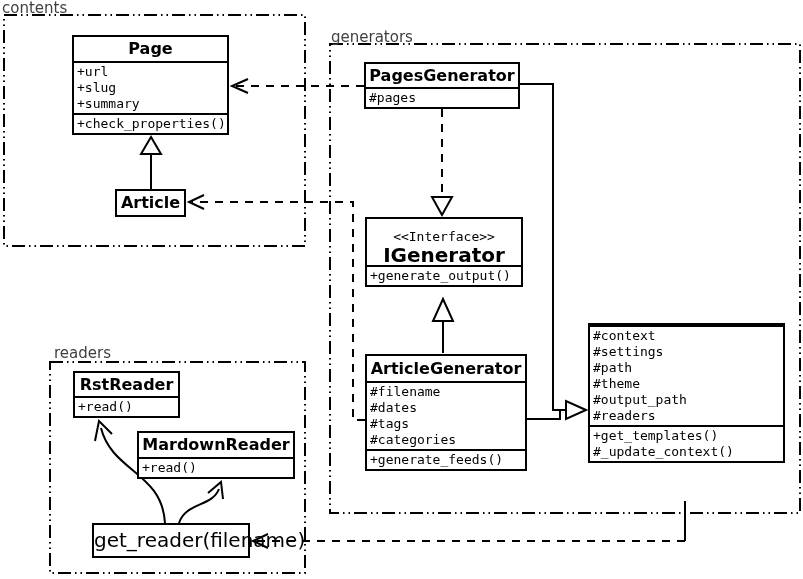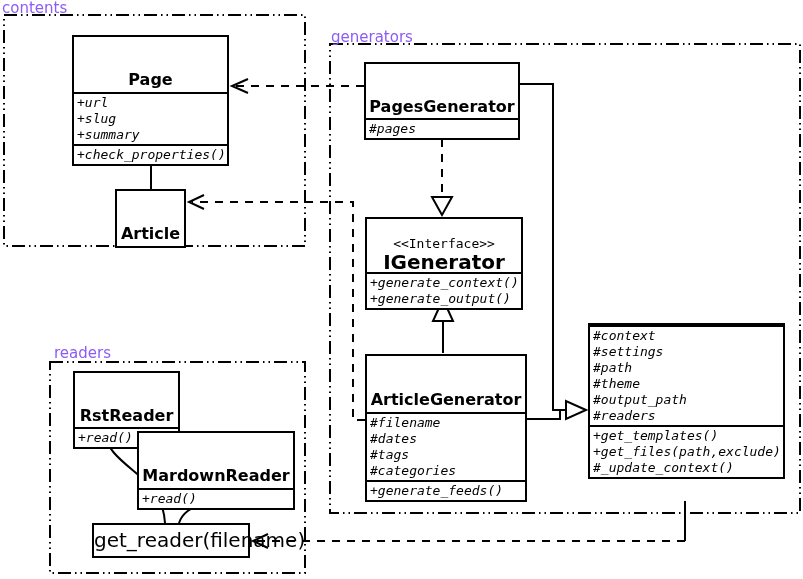--- a/index.html
+++ b/index.html
@@ -1,26 +1,26 @@
 <!DOCTYPE html>
 <html><head>
 <meta charset="utf-8">
 <style>
   html,body{margin:0;padding:0;background:#ffffff;}
   #canvas{position:relative;width:803px;height:579px;background:#ffffff;overflow:hidden;
           font-family:"DejaVu Sans",sans-serif;color:#000;}
   #edges{position:absolute;left:0;top:0;z-index:1;}
-  .pkg-label{position:absolute;z-index:3;font-size:15px;line-height:16px;color:#8b5cf6;}
+  .pkg-label{position:absolute;z-index:3;font-size:15px;line-height:16px;color:#404040;}
   .ubox{position:absolute;z-index:2;border:2px solid #000;background:#fff;box-sizing:content-box;}
-  .utitle{font-weight:bold;font-size:16px;text-align:center;white-space:nowrap;overflow:hidden;margin-top:31px;}
+  .utitle{font-weight:bold;font-size:16px;text-align:center;white-space:nowrap;overflow:hidden;}
   .usec{border-top:2px solid #000;padding:1px 2px 1px 3px;}
   .urow{font-family:"DejaVu Sans Mono","Liberation Mono",monospace;font-size:13px;
-        line-height:16px;white-space:nowrap;text-align:left;font-style:italic;}
+        line-height:16px;white-space:nowrap;text-align:left;}
   .uhead{text-align:center;}
-  .ustereo{font-family:"DejaVu Sans Mono","Liberation Mono",monospace;font-size:13px;line-height:17px;padding-top:16px;}
+  .ustereo{font-family:"DejaVu Sans Mono","Liberation Mono",monospace;font-size:13px;line-height:17px;padding-top:9px;}
   .uname2{font-weight:bold;font-size:20px;line-height:20px;}
   .plain{font-size:20px;text-align:center;white-space:nowrap;}
   svg .ln{fill:none;stroke:#000;stroke-width:2;}
   svg .dash{fill:none;stroke:#000;stroke-width:2;stroke-dasharray:8 7;}
   svg .pkg{fill:none;stroke:#000;stroke-width:2;stroke-dasharray:13 4 1.5 4 1.5 4;}
   svg .oarrow{fill:none;stroke:#000;stroke-width:2;}
   svg .tri{fill:#fff;stroke:#000;stroke-width:2;}
 </style>
 </head>
 <body>
@@ -90,21 +90,20 @@
       <div class="urow">#pages</div>
     </div>
   </div>
 
   <div class="ubox" style="left:365px;top:217px;width:154px">
     <div class="uhead">
       <div class="ustereo">&lt;&lt;Interface&gt;&gt;</div>
       <div class="uname2">IGenerator</div>
     </div>
     <div class="usec">
-      <div class="urow">+generate_context()</div>
       <div class="urow">+generate_output()</div>
     </div>
   </div>
 
   <div class="ubox" style="left:365px;top:354px;width:158px">
     <div class="utitle" style="line-height:25px;height:25px">ArticleGenerator</div>
     <div class="usec">
       <div class="urow">#filename</div>
       <div class="urow">#dates</div>
       <div class="urow">#tags</div>
@@ -119,21 +118,20 @@
     <div class="usec">
       <div class="urow">#context</div>
       <div class="urow">#settings</div>
       <div class="urow">#path</div>
       <div class="urow">#theme</div>
       <div class="urow">#output_path</div>
       <div class="urow">#readers</div>
     </div>
     <div class="usec">
       <div class="urow">+get_templates()</div>
-      <div class="urow">+get_files(path,exclude)</div>
       <div class="urow">#_update_context()</div>
     </div>
   </div>
 
   <div class="ubox" style="left:73px;top:371px;width:103px">
     <div class="utitle" style="line-height:23px;height:23px">RstReader</div>
     <div class="usec">
       <div class="urow">+read()</div>
     </div>
   </div>

